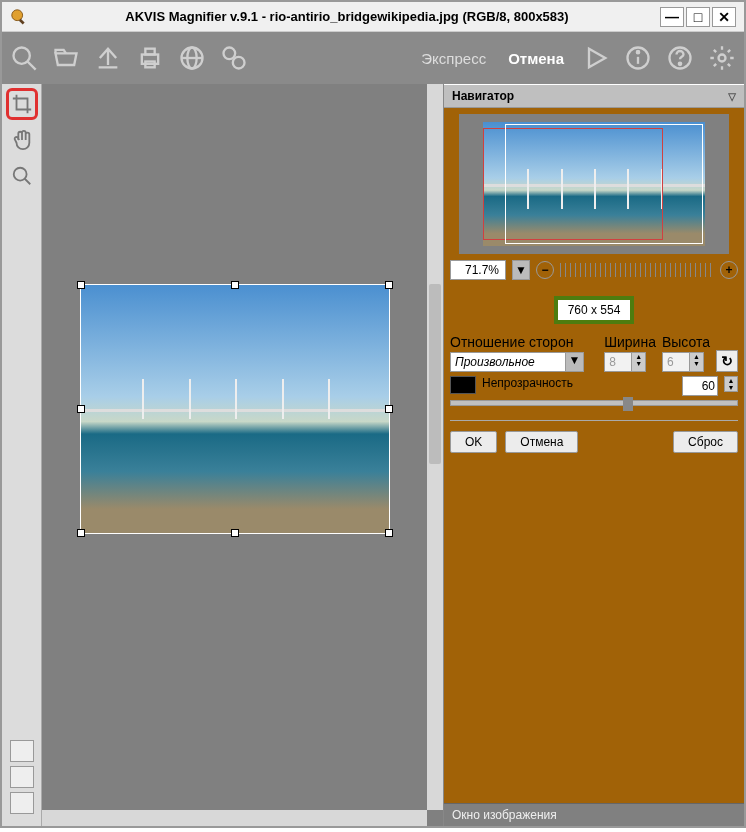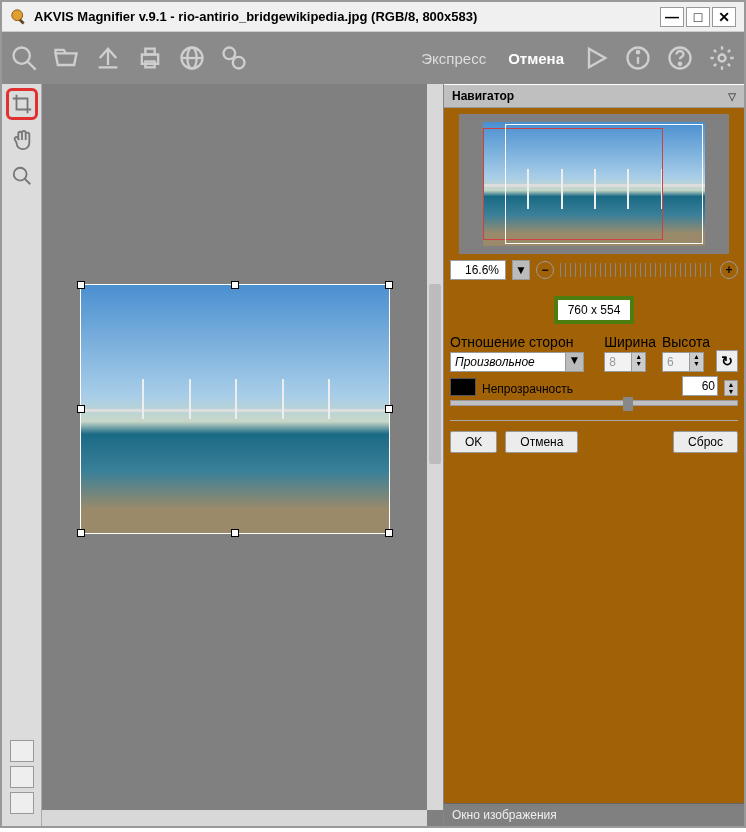--- a/index.html
+++ b/index.html
@@ -1,21 +1,21 @@
 <!DOCTYPE html>
 <html><head>
 <meta charset="utf-8">
 <style>
 * { box-sizing: border-box; margin: 0; padding: 0; font-family: Arial, sans-serif; font-size: 12px; }
 body { background: #fff; width: 746px; height: 832px; overflow: hidden; }
 
 .window { border: 2px solid #999; background: #ececec; height: 828px; position: relative; }
 .titlebar { background: #f0f0f0; height: 30px; display: flex; align-items: center; padding: 0 8px; border-bottom: 1px solid #ccc; }
 .app-icon { width: 18px; height: 18px; margin-right: 6px; }
-.title-text { font-weight: bold; font-size: 13px; flex: 1; }
+.title-text { font-weight: bold; font-size: 13px; flex: 1; text-align: center; }
 .win-controls { display: flex; gap: 2px; }
 .win-btn { width: 24px; height: 20px; border: 1px solid #999; background: #fff; display: flex; align-items: center; justify-content: center; cursor: pointer; font-size: 14px; font-weight: bold; }
 
 .toolbar { background: #8a8a8a; height: 52px; display: flex; align-items: center; padding: 0 4px; gap: 6px; }
 .toolbar .spacer { flex: 1; }
 .tbtn { width: 36px; height: 36px; display: flex; align-items: center; justify-content: center; cursor: pointer; color: #ddd; }
 .tbtn svg { width: 28px; height: 28px; stroke: #cfcfcf; fill: none; stroke-width: 2; }
 .mode-label { color: #ddd; font-size: 15px; padding: 0 8px; cursor: pointer; }
 .mode-label.active { color: #fff; font-weight: bold; }
 
@@ -69,21 +69,21 @@
 .dropdown { display: flex; }
 .dropdown input { border: 1px solid #999; padding: 2px 4px; background: #fff; width: 116px; font-style: italic; }
 .dropdown .arrow { width: 18px; background: #bbb; border: 1px solid #999; border-left: none; text-align: center; }
 .spinner { display: flex; }
 .spinner input { width: 28px; border: 1px solid #999; padding: 2px 4px; background: #f2f2f2; color: #999; }
 .spinner .updn { width: 14px; background: #ccc; border: 1px solid #999; border-left: none; font-size: 7px; line-height: 7px; text-align: center; }
 .reset-btn { width: 22px; height: 22px; border: 1px solid #999; background: #eee; cursor: pointer; text-align: center; line-height: 20px; font-size: 14px; font-weight: bold; }
 
 .check-row { display: flex; align-items: center; gap: 4px; margin-top: 10px; }
 .swatch { width: 26px; height: 18px; background: #000; border: 1px solid #555; }
-.opacity-row { display: flex; align-items: flex-end; gap: 6px; margin-top: 4px; }
+.opacity-row { display: flex; align-items: flex-start; gap: 6px; margin-top: 4px; }
 .slider { flex: 1; height: 6px; background: #c0c0c0; border: 1px solid #999; position: relative; }
 .slider-thumb { position: absolute; top: -4px; width: 10px; height: 14px; background: #888; }
 .num-input { width: 36px; border: 1px solid #999; background: #fff; padding: 2px; text-align: right; }
 
 .btn-row { display: flex; gap: 8px; margin-top: 14px; padding-top: 10px; border-top: 1px solid #aaa; }
 .btn { border: 1px solid #999; background: #ececec; padding: 3px 14px; cursor: pointer; border-radius: 2px; }
 .btn-row .spacer { flex: 1; }
 
 .status-bar { background: #808080; color: #eee; padding: 4px 8px; font-size: 12px; border-top: 1px solid #666; margin-top: auto; }
 </style>
@@ -243,21 +243,21 @@
                 <div class="pylon" style="left:35%"></div>
             <div class="pylon" style="left:50%"></div>
                 <div class="pylon" style="left:65%"></div>
             <div class="pylon" style="left:80%"></div>
           </div>
             </div>
           <div class="nav-rect nav-red"></div>
           <div class="nav-rect nav-white"></div>
         </div>
         <div class="zoom-row">
-          <span class="zoom-val">16.6%</span>
+          <span class="zoom-val">71.7%</span>
           <span class="zoom-drop">▼</span>
           <span class="zoom-btn">−</span>
           <div class="zoom-ticks"></div>
           <span class="zoom-btn">+</span>
         </div>
       </div>
 
       <div class="panel-body">
         <div class="crop-dim-wrap">
           <span class="crop-dim">760 x 554</span>

